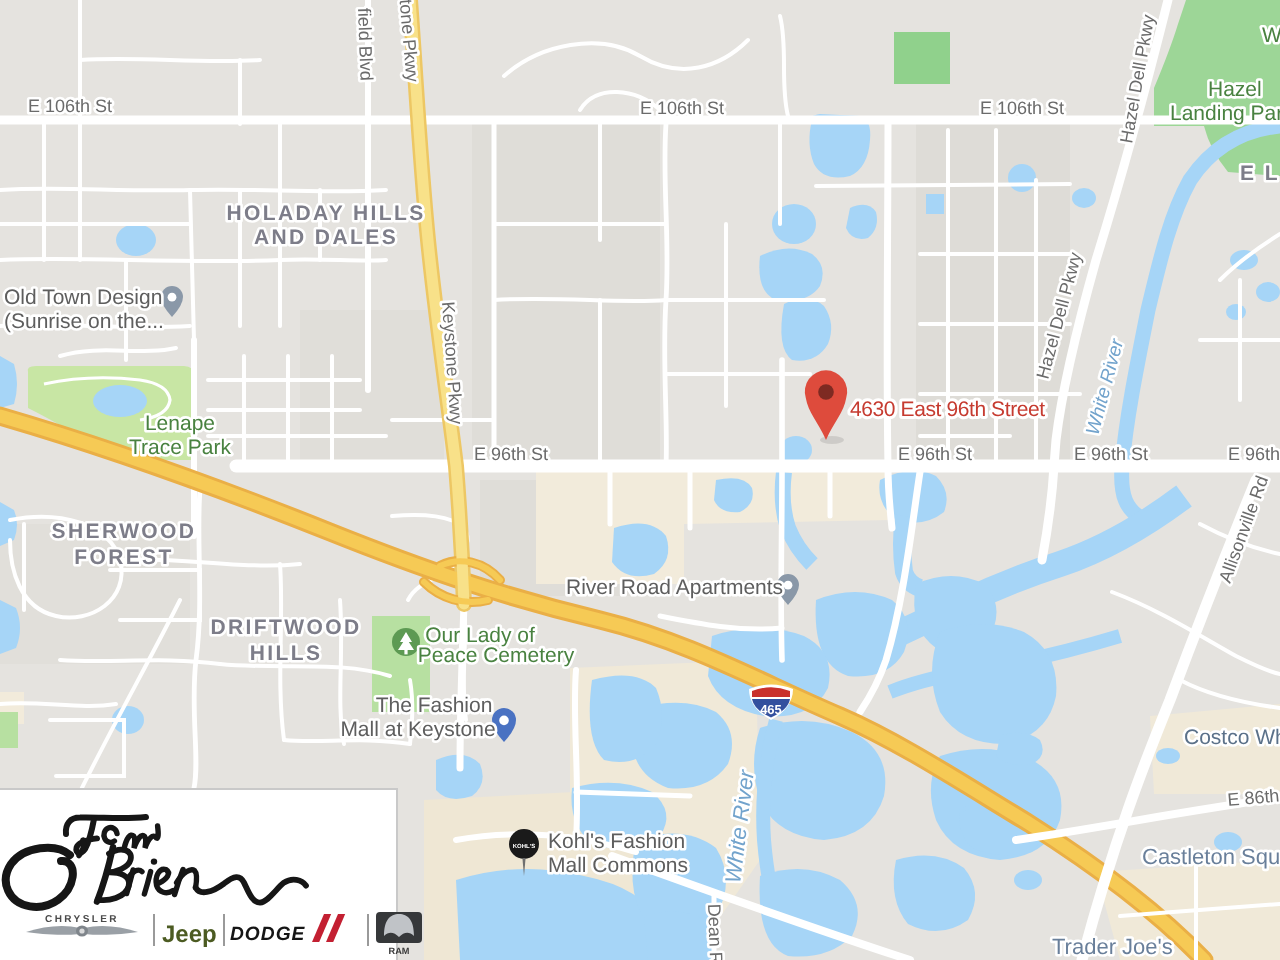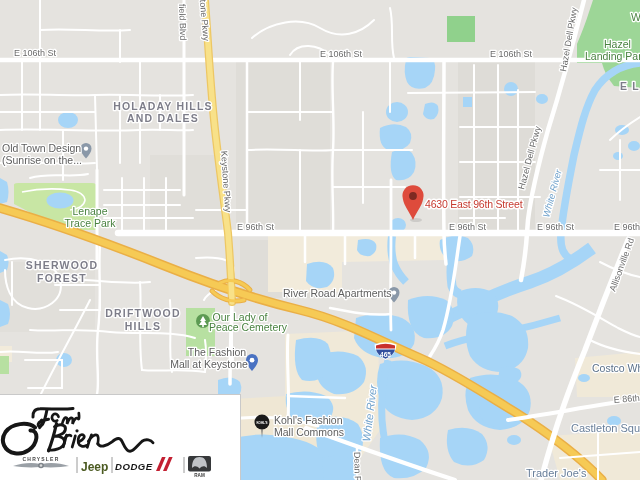--- a/index.html
+++ b/index.html
@@ -404,21 +404,21 @@
 
 <ellipse cx="416" cy="220" rx="6" ry="2" fill="rgba(0,0,0,0.10)"></ellipse>
 
 <text x="425" y="208" font-size="10.5" letter-spacing="-0.2" fill="#c63b30" class="halo" style="stroke-width:3px">4630 East 96th Street</text>
 
 <path d="M413,220 C409,211 404,206 402.9,199 A10.6,10.6 0 1 1 423.1,199 C422,206 417,211 413,220 Z" fill="#de4b3c"></path>
 <circle cx="413" cy="196" r="3.9" fill="#7e2a22"></circle>
 </g>
 </svg>
 
-<div id="logo" style="position:absolute;left:0;top:394px;width:241px;height:86px;background:#ffffff;border-top:1px solid #c9c9c9;border-right:1px solid #c9c9c9;box-sizing:border-box">
+<div id="logo" style="position:absolute;left:0;top:394px;width:199px;height:86px;background:#ffffff;border-top:1px solid #c9c9c9;border-right:1px solid #c9c9c9;box-sizing:border-box">
 <svg width="226" height="85" viewBox="0 0 226 85" xmlns="http://www.w3.org/2000/svg" id="logosvg">
 
 <g stroke="#161616" fill="none" stroke-linecap="round">
 <path d="M33,22 C32.5,17 35,13.8 40,13.8 C50,13.5 62,14.8 73,13.5" stroke-width="3"></path>
 <path d="M47,14.5 C46,20 44.5,26 42.5,29.5 C40.5,32.3 37.5,31.8 38.3,28.8 C39.1,25.8 44,24.8 48.5,24.2" stroke-width="3"></path>
 <path d="M58.5,21.8 a3.3,3.7 0 1 0 -1.3,3.7" stroke-width="2.7"></path>
 <path d="M62,29.5 C63.2,24 65.2,21.5 66.8,23 C67.8,24.2 67.3,26.7 67,29 C68.8,24 70.8,21.7 72.3,23.2 C73.3,24.4 72.8,26.9 72.5,29 C74.3,24 76.5,21.9 78,23.7 C79.2,25.2 79.3,22 78.8,18" stroke-width="2.7"></path>
 </g>
 
 <g stroke="#161616" fill="none" stroke-linecap="round">

